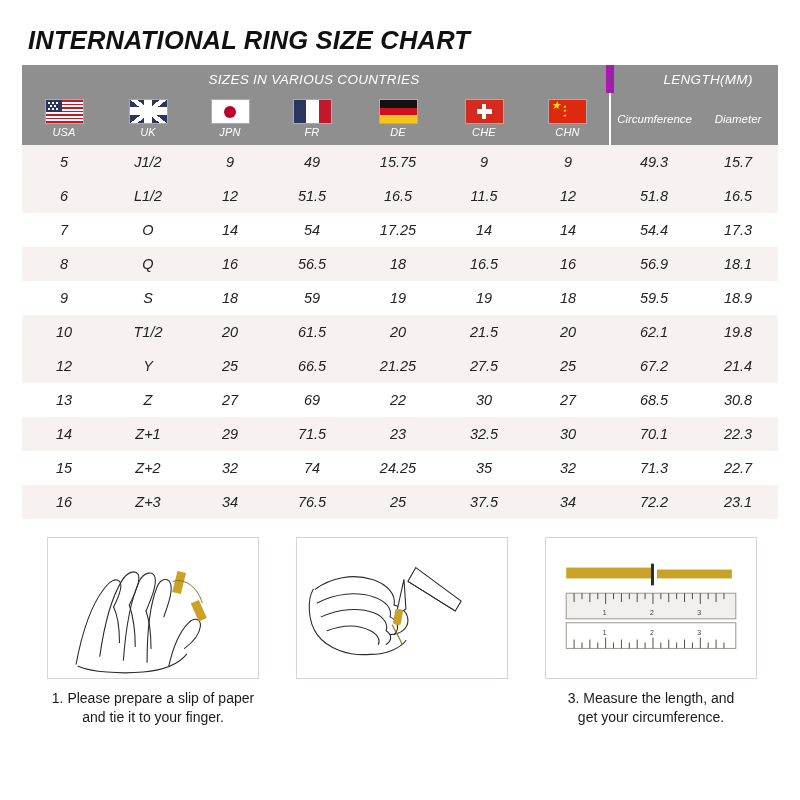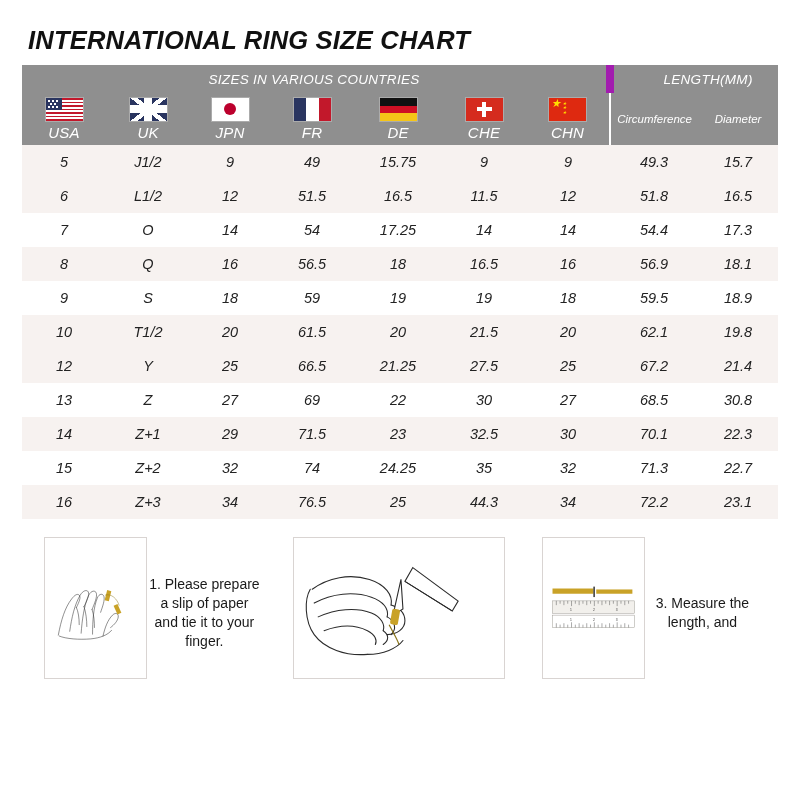--- a/index.html
+++ b/index.html
@@ -72,21 +72,21 @@
   }
   .flagwrap {
     display: flex;
     flex-direction: column;
     align-items: center;
     justify-content: center;
     gap: 3px;
   }
   .lbl {
     color: #ffffff;
-    font-size: 15px;
+    font-size: 11px;
     letter-spacing: 0.2px;
   }
   .lenlbl {
     color: #ffffff;
     font-size: 11.5px;
     line-height: 52px;
   }
   .flag {
     width: 37px;
     height: 23px;
@@ -219,21 +219,21 @@
   
   .steps {
     display: flex;
     justify-content: space-between;
     margin: 18px 22px 0 22px;
     width: 716px;
   }
   .step {
     width: 218px;
     display: flex;
-    flex-direction: row;
+    flex-direction: column;
     align-items: center;
   }
   .step-box {
     width: 212px;
     height: 142px;
     border: 1px solid #d9d4d2;
     background: #ffffff;
     box-sizing: border-box;
     display: block;
   }
@@ -432,21 +432,21 @@
         <td>32</td>
         <td>71.3</td>
         <td>22.7</td>
       </tr>
       <tr class="row-odd">
         <td>16</td>
         <td>Z+3</td>
         <td>34</td>
         <td>76.5</td>
         <td>25</td>
-        <td>44.3</td>
+        <td>37.5</td>
         <td>34</td>
         <td>72.2</td>
         <td>23.1</td>
       </tr>
     </tbody>
   </table>
 
   <div class="steps">
 
     <div class="step">
@@ -558,17 +558,18 @@
           </g>
           <g fill="#3a3a3a" font-size="7" font-family="Liberation Sans, sans-serif">
             <text x="57" y="98">1</text>
               <text x="105" y="98">2</text>
               <text x="153" y="98">3</text>
           </g>
         </g>
       </svg>
       <div class="step-caption">
         <span>3. Measure the length, and</span>
+        <span class="ln2">get your circumference.</span>
       </div>
     </div>
 
   </div>
 </div>
 
 </body></html>

